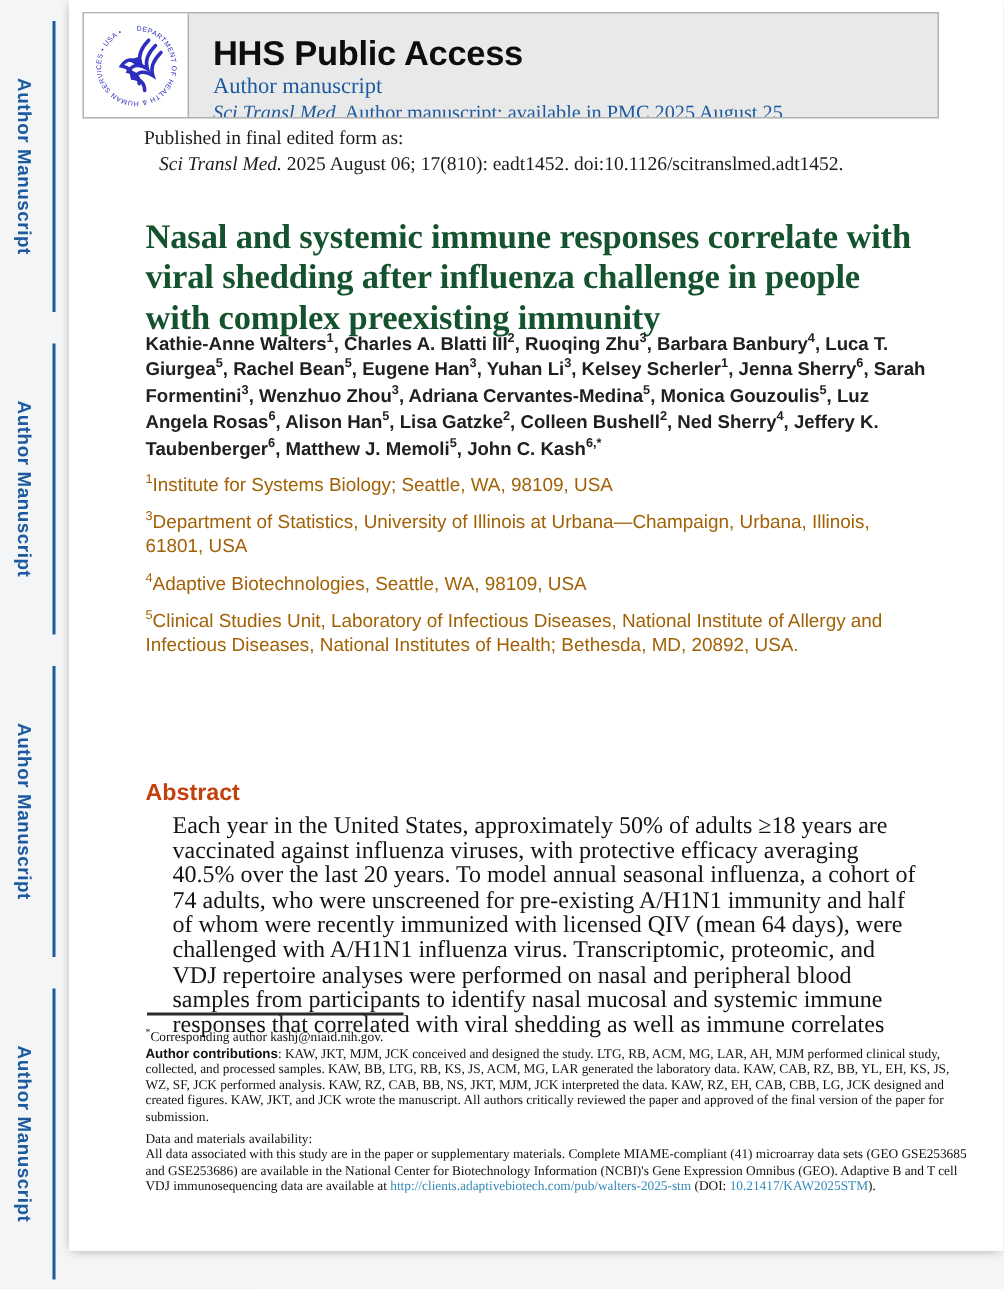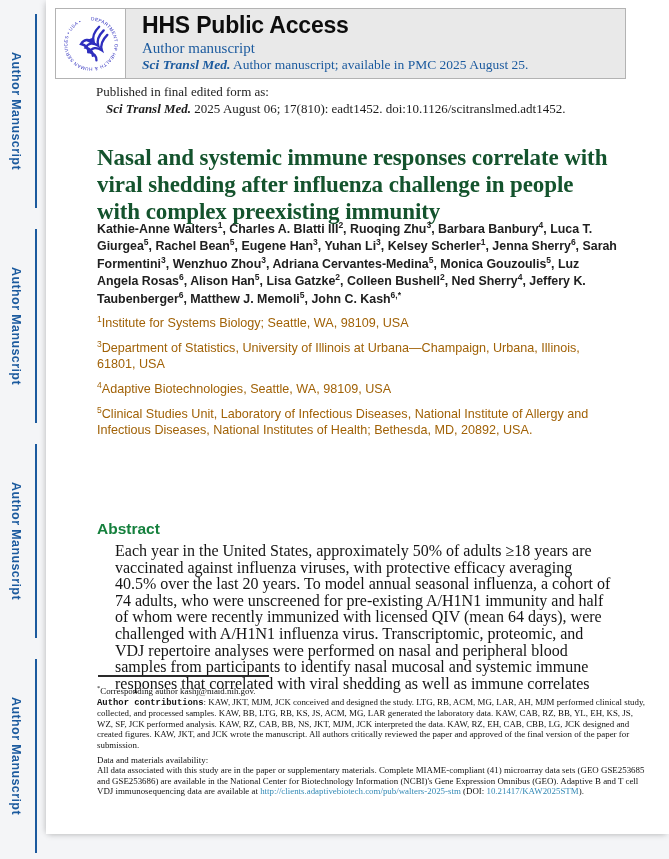--- a/index.html
+++ b/index.html
@@ -24,58 +24,58 @@
            writing-mode:vertical-rl;white-space:nowrap;
            font-family:"Liberation Sans",sans-serif;font-weight:bold;font-size:12.5px;
            letter-spacing:.4px;color:var(--accent-blue);}
 
   
   .header-box{position:absolute;left:9px;top:8px;width:571px;height:71px;
               background:var(--header-bg);border:1px solid var(--border-gray);
               display:flex;box-sizing:border-box;}
   .logo-cell{width:69px;background:#fff;border-right:1px solid var(--border-gray);
              display:flex;align-items:center;justify-content:center;flex:none;}
-  .header-text{padding:3px 0 0 16px;overflow:hidden;}
+  .header-text{padding:13px 0 0 16px;overflow:hidden;}
   .hhs-title{font-family:"Liberation Sans",sans-serif;font-weight:bold;font-size:23px;
              line-height:26px;color:#0d0d0d;letter-spacing:-.2px;}
   .hhs-subtitle{font-size:15px;line-height:18px;color:var(--accent-blue);margin-top:1px;}
   .hhs-avail{font-size:13.5px;line-height:16px;color:var(--accent-blue);}
-  .ital{font-style:italic;font-weight:bold;}
+  .ital{font-style:italic;}
 
   
   .published{position:absolute;left:50px;top:84px;font-size:13px;line-height:16px;color:var(--text);}
   .published .cite{margin-left:10px;margin-top:1px;}
 
   
   .article-title{position:absolute;left:51px;top:144px;width:512px;margin:0;
                  font-family:Liberation Serif, serif;font-weight:bold;
                  font-size:23px;line-height:27px;color:#14532d;letter-spacing:-.1px;}
   .authors{position:absolute;left:51px;top:221px;width:520px;margin:0;
            font-family:"Liberation Sans",sans-serif;font-weight:bold;
            font-size:12.4px;line-height:17.4px;color:#202020;}
   .authors sup,.affil sup{font-size:8.5px;line-height:0;}
   .affils{position:absolute;left:51px;top:315px;width:520px;
           font-family:"Liberation Sans",sans-serif;font-size:12.6px;line-height:16.3px;color:#a16207;}
   .affil{margin:0 0 8.5px 0;}
 
   
   .abs-head{position:absolute;left:51px;top:520px;margin:0;
-            font-family:"Liberation Sans",sans-serif;font-weight:bold;font-size:15.5px;color:#15803d;}
+            font-family:"Liberation Sans",sans-serif;font-weight:bold;font-size:15.5px;color:#c2410c;}
   .abs-body{position:absolute;left:69px;top:543px;width:500px;margin:0;
             font-size:16px;line-height:16.6px;color:#141414;}
 
   
   .fn-rule{position:absolute;left:52px;top:675px;width:171px;height:0;
            border-top:2px solid #2a2a2a;}
   .footnotes{position:absolute;left:51px;top:686px;width:550px;
              font-size:8.9px;line-height:10.6px;color:#111;}
   .footnotes p{margin:0;}
   .footnotes p.gap{margin-top:4px;}
   .footnotes sup{font-size:6.5px;line-height:0;}
-  .footnotes b{font-family:Liberation Mono, monospace;}
+  .footnotes b{font-family:Liberation Sans, sans-serif;}
   .fn-lead{display:block;}
   .link{color:var(--link-teal);cursor:pointer;}
 
   .seal-text{font-family:"Liberation Sans",sans-serif;font-size:5.1px;fill:var(--logo-blue);letter-spacing:.4px;}
 </style>
 </head>
 <body>
 
 <div class="canvas">
 

